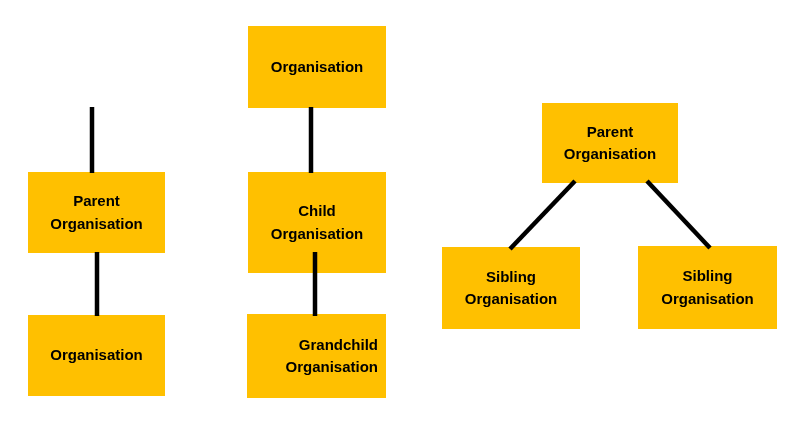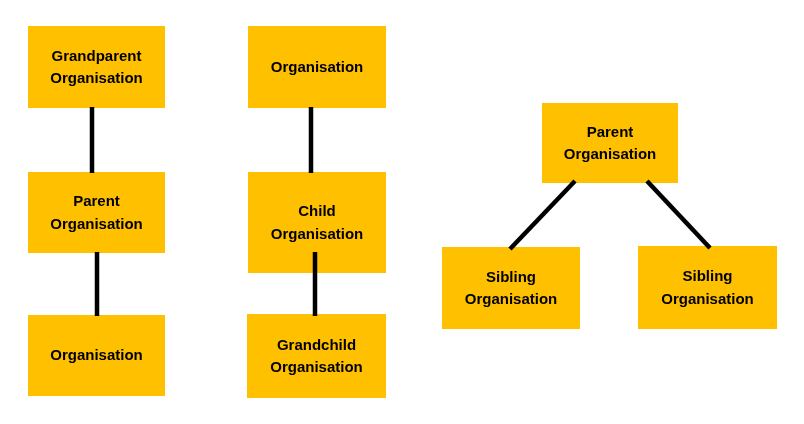--- a/index.html
+++ b/index.html
@@ -43,34 +43,31 @@
     padding: 2px 8px;
     box-sizing: border-box;
   }
   
   .n-l1 { left: 28px;  top: 26px;  width: 137px; height: 82px; }
   .n-l2 { left: 28px;  top: 172px; width: 137px; height: 81px; }
   .n-l3 { left: 28px;  top: 315px; width: 137px; height: 81px; }
   
   .n-m1 { left: 248px; top: 26px;  width: 138px; height: 82px; }
   .n-m2 { left: 248px; top: 172px; width: 138px; height: 101px; }
-  .n-m3 { left: 247px; top: 314px; width: 139px; height: 84px; }
+  .n-m3 { left: 247px; top: 314px; width: 139px; height: 84px; text-align: right; }
   
   .n-r1 { left: 542px; top: 103px; width: 136px; height: 80px; }
   .n-r2 { left: 442px; top: 247px; width: 138px; height: 82px; }
   .n-r3 { left: 638px; top: 246px; width: 139px; height: 83px; }
 </style>
 </head>
 <body>
 
 <div class="canvas">
 
-  <div class="node n-l1">
-    <span>Grandparent Organisation</span>
-  </div>
   <div class="node n-l2">
     <span>Parent Organisation</span>
   </div>
   <div class="node n-l3">
     <span>Organisation</span>
   </div>
 
   <div class="node n-m1">
     <span>Organisation</span>
   </div>

